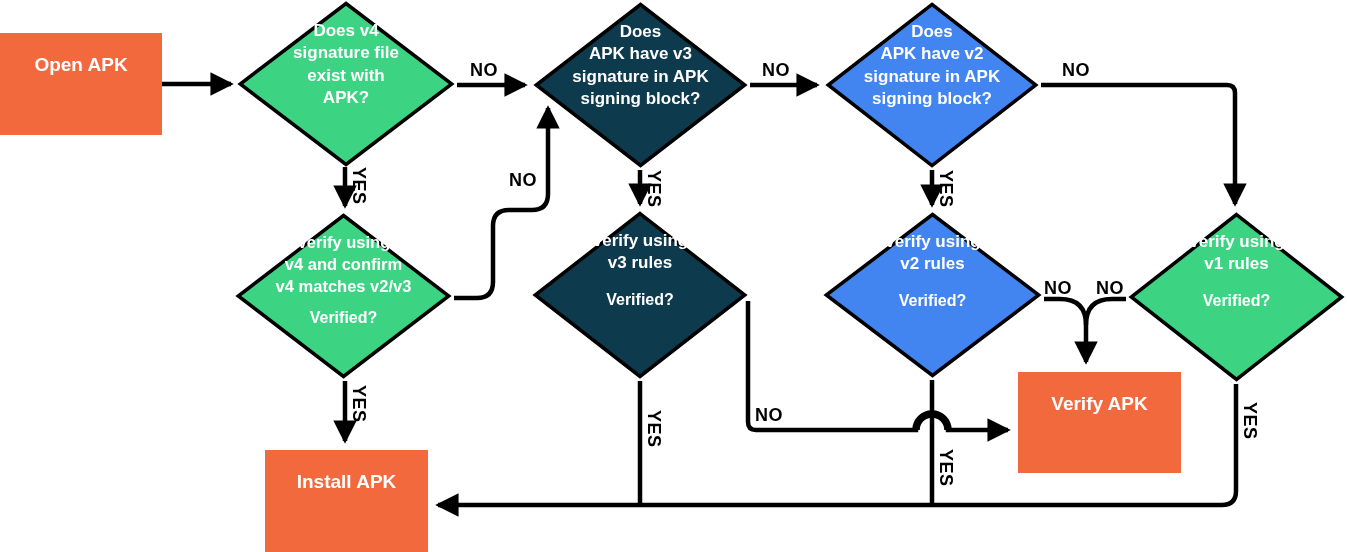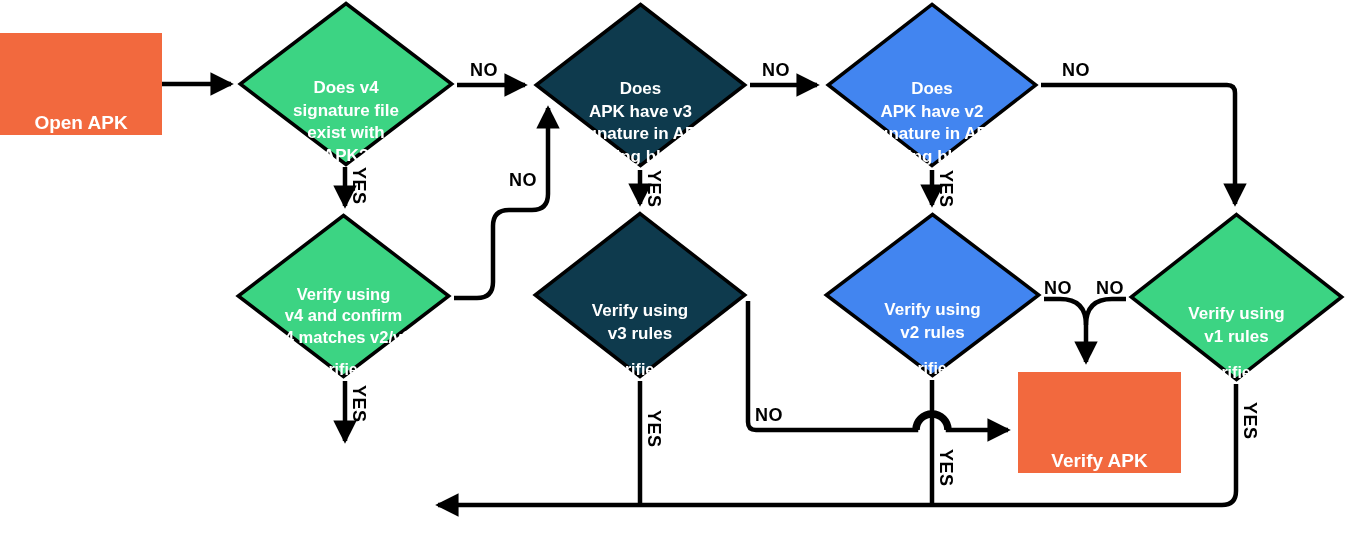--- a/index.html
+++ b/index.html
@@ -2,21 +2,21 @@
 <html><head>
 <meta charset="utf-8">
 <style>
   html,body { margin:0; padding:0; background:#ffffff; }
   body { font-family:"Liberation Sans","DejaVu Sans",sans-serif; }
   #canvas { position:relative; width:1347px; height:552px; background:#ffffff; overflow:hidden; }
   #edges { position:absolute; left:0; top:0; width:1347px; height:552px; }
   .node { position:absolute; }
   .node > svg { position:absolute; left:0; top:0; width:100%; height:100%; overflow:visible; }
   .label-wrap { position:absolute; left:0; top:0; right:0; bottom:0;
-                display:flex; flex-direction:column; align-items:center; justify-content:flex-end;margin-top:19px; }
+                display:flex; flex-direction:column; align-items:center; justify-content:flex-start;margin-top:19px; }
   .node-label { color:#ffffff; font-weight:bold; text-align:center; white-space:pre-line;
                 font-size:17px; line-height:1.32; }
   .rect .node-label { font-size:19px; }
   .sub-label { color:#ffffff; font-weight:bold; text-align:center; font-size:16px; margin-top:16px; }
   .edge-label { position:absolute; font-weight:bold; font-size:18px; color:#000000;
                 line-height:1; letter-spacing:0.5px; white-space:nowrap; }
   .edge-label.vertical { transform:rotate(90deg); transform-origin:0 0; }
 </style>
 </head>
 <body>
@@ -153,20 +153,28 @@
 
   <div class="node rect" style="left:1018px;top:372px;width:163px;height:101px">
     <svg viewBox="0 0 100 100" preserveAspectRatio="none">
       <rect x="0" y="0" width="100" height="100" fill="#F2693E"></rect>
     </svg>
     <div class="label-wrap">
         <div class="node-label">Verify APK</div>
       </div>
   </div>
 
+  <div class="node rect" style="left:265px;top:450px;width:163px;height:102px">
+    <svg viewBox="0 0 100 100" preserveAspectRatio="none">
+      <rect x="0" y="0" width="100" height="100" fill="#F2693E"></rect>
+    </svg>
+    <div class="label-wrap">
+        <div class="node-label">Install APK</div>
+      </div>
+  </div>
 
   <span class="edge-label" style="left:470px;top:61px">NO</span>
   <span class="edge-label" style="left:762px;top:61px">NO</span>
   <span class="edge-label" style="left:1062px;top:61px">NO</span>
   <span class="edge-label" style="left:509px;top:171px">NO</span>
   <span class="edge-label" style="left:755px;top:406px">NO</span>
   <span class="edge-label" style="left:1044px;top:279px">NO</span>
   <span class="edge-label" style="left:1096px;top:279px">NO</span>
 
   <span class="edge-label vertical" style="left:368px;top:167px">YES</span>

